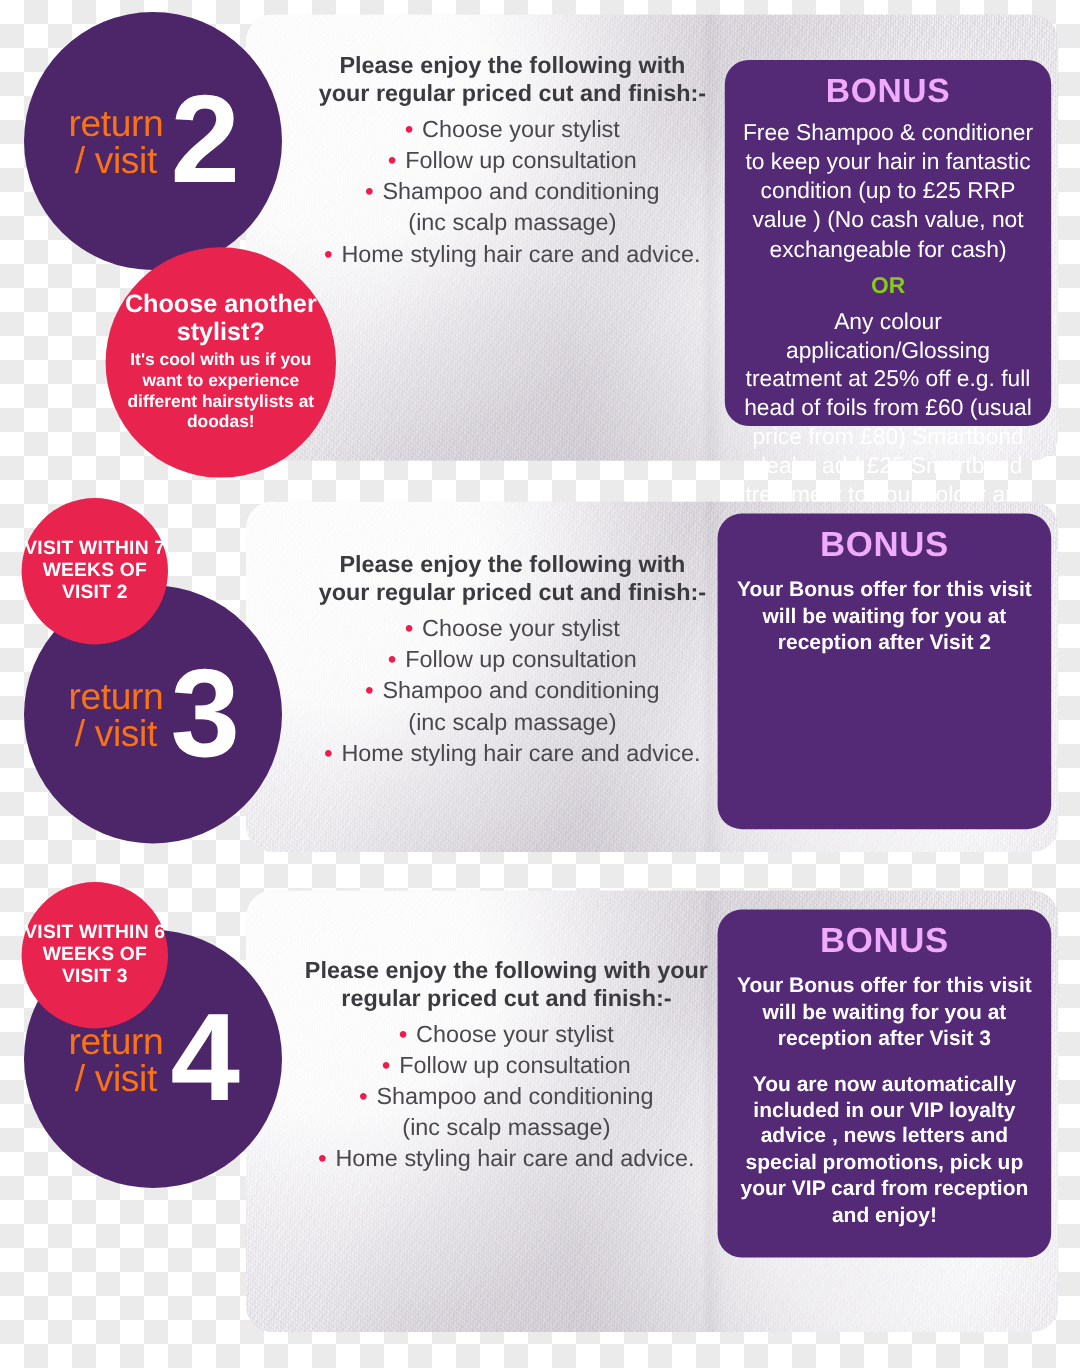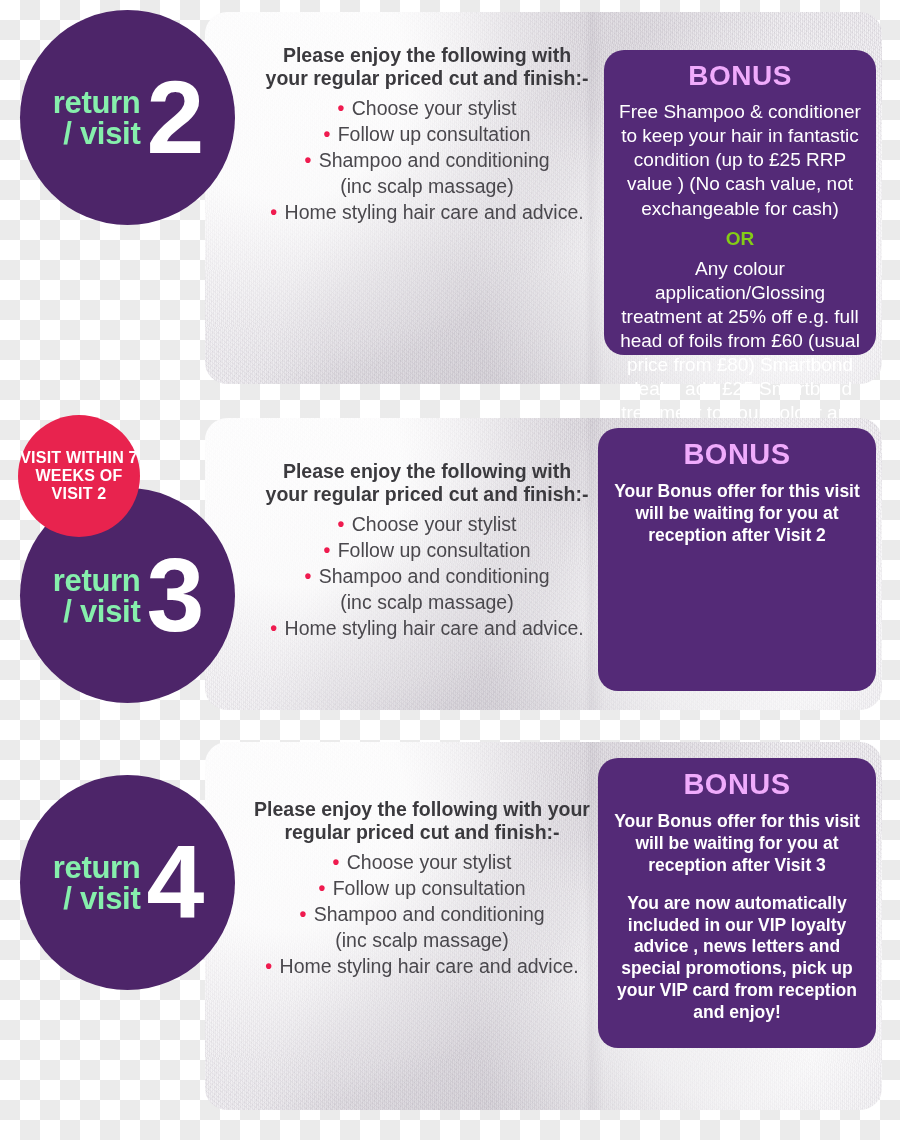--- a/index.html
+++ b/index.html
@@ -73,24 +73,24 @@
 
   
   .visit-badge { }
   .visit-inner {
     display: flex;
     align-items: center;
     justify-content: center;
     gap: 6px;
   }
   .visit-words {
-    color: #86efac;
-    font-weight: 700;
+    color: #f97316;
+    font-weight: 400;
     line-height: 1.0;
-    text-align: right;
+    text-align: center;
     letter-spacing: -0.3px;
   }
   .visit-words .l1 { display: block; }
   .visit-words .l2 { display: block; }
   .visit-num {
     color: #ffffff;
     font-weight: 700;
     line-height: 0.8;
     letter-spacing: -2px;
   }
@@ -226,20 +226,24 @@
   <div class="circle circle-purple visit-badge" id="circle-visit-2">
     <div class="visit-inner">
       <span class="visit-words">
         <span class="l1">return</span>
         <span class="l2">/ visit</span>
       </span>
       <span class="visit-num">2</span>
     </div>
   </div>
 
+  <div class="circle circle-pink" id="circle-choose-stylist">
+    <div class="cs-title">Choose another stylist?</div>
+    <div class="cs-body">It's cool with us if you want to experience different hairstylists at doodas!</div>
+  </div>
 
   <div class="card" id="card-2"></div>
 
   <div class="offer-block" id="offers-2">
     <div class="offer-heading">Please enjoy the following with your regular priced cut and finish:-</div>
     <ul class="offer-list">
       <li><span class="bullet">•</span>&nbsp;<span>Choose your stylist</span></li>
       <li><span class="bullet">•</span>&nbsp;<span>Follow up consultation</span></li>
       <li><span class="bullet">•</span>&nbsp;<span>Shampoo and conditioning</span><span class="sub">(inc scalp massage)</span></li>
       <li><span class="bullet">•</span>&nbsp;<span>Home styling hair care and advice.</span></li>
@@ -286,14 +290,17 @@
   <div class="circle circle-purple visit-badge" id="circle-visit-4">
     <div class="visit-inner">
       <span class="visit-words">
         <span class="l1">return</span>
         <span class="l2">/ visit</span>
       </span>
       <span class="visit-num">4</span>
     </div>
   </div>
 
+  <div class="circle circle-pink" id="circle-within-3">
+    <div class="within-text">VISIT WITHIN 6 WEEKS OF VISIT 3</div>
+  </div>
 
 </div>
 
 </body></html>

